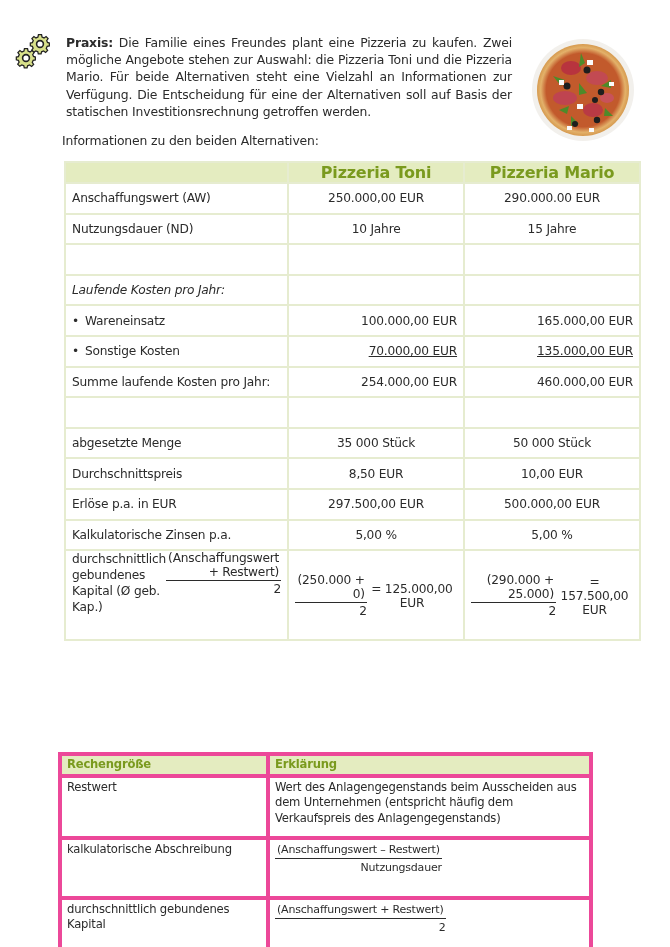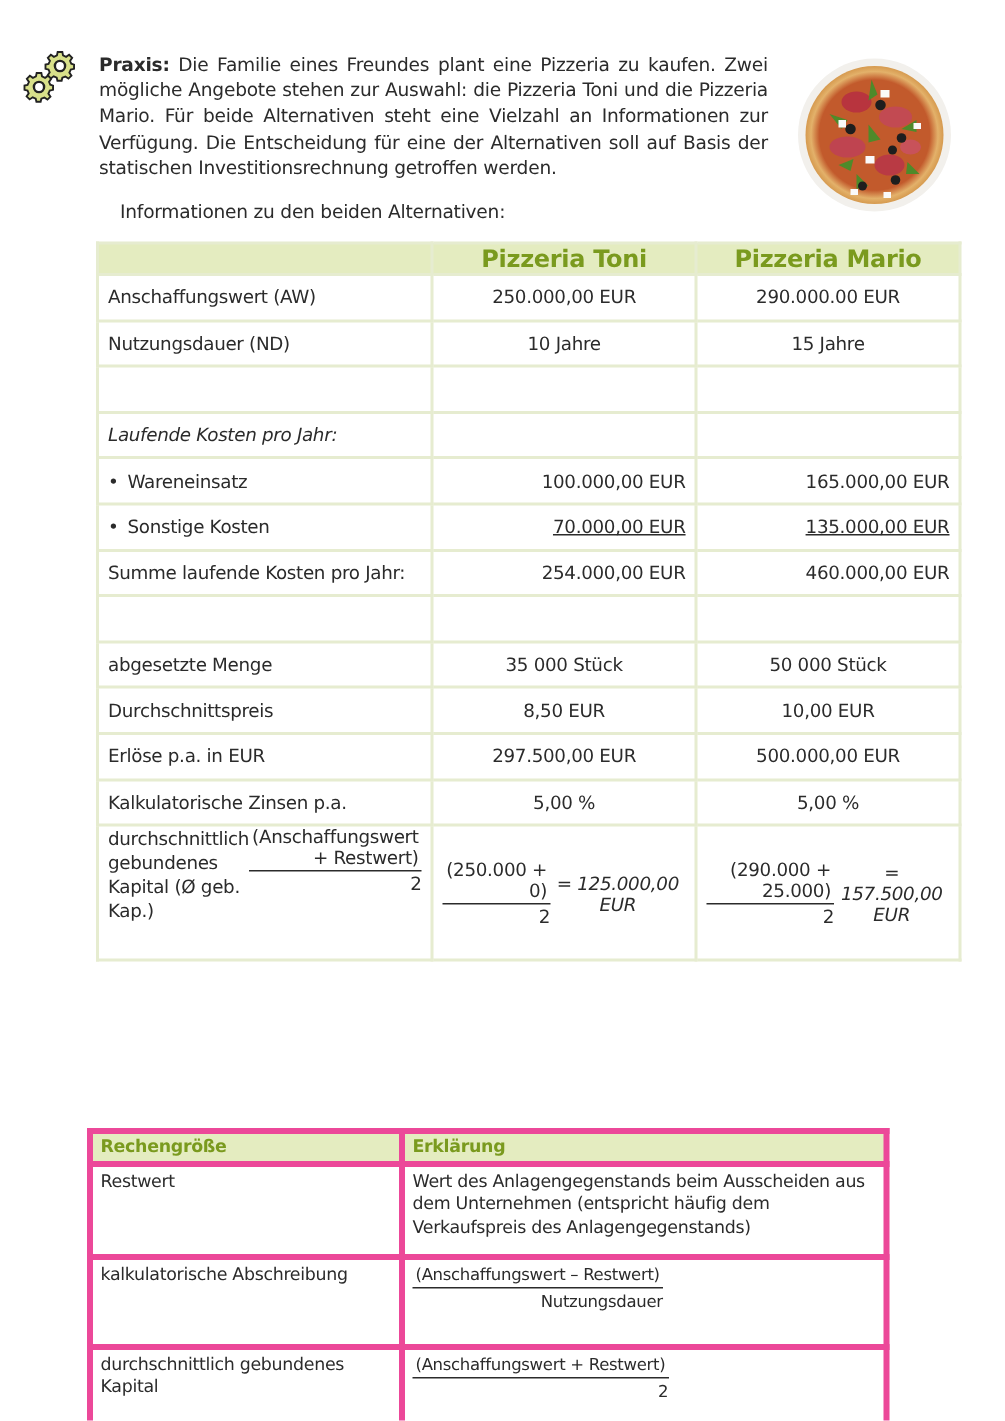--- a/index.html
+++ b/index.html
@@ -28,21 +28,21 @@
       top: 34px;
       width: 446px;
       font-size: 12.4px;
       line-height: 17.2px;
       text-align: justify;
       letter-spacing: -0.15px;
     }
     .intro b { font-weight: bold; }
     .info-label {
       position: absolute;
-      left: 80px;
+      left: 62px;
       top: 133px;
       font-size: 12.4px;
       letter-spacing: -0.15px;
     }
     .pizza {
       position: absolute;
       left: 531px;
       top: 38px;
       width: 104px;
       height: 104px;
@@ -91,21 +91,21 @@
       padding: 0 2px 1px;
     }
     .frac .den {
       display: block;
       padding-top: 1px;
     }
     td.formula-row { height: 98px; padding-top: 6px; padding-bottom: 6px; }
     .stack { display: flex; flex-direction: row; justify-content: space-between; height: 88px; }
     .stack .top { line-height: 16px; }
     .stack.center { align-items: center; }
-    .result { margin-top: 2px; font-style: italic; }
+    .result { margin-top: 2px; }
 
     
     table.defs {
       position: absolute;
       left: 58px;
       top: 752px;
       width: 535px;
       border-collapse: collapse;
       font-size: 11.6px;
       letter-spacing: -0.2px;

